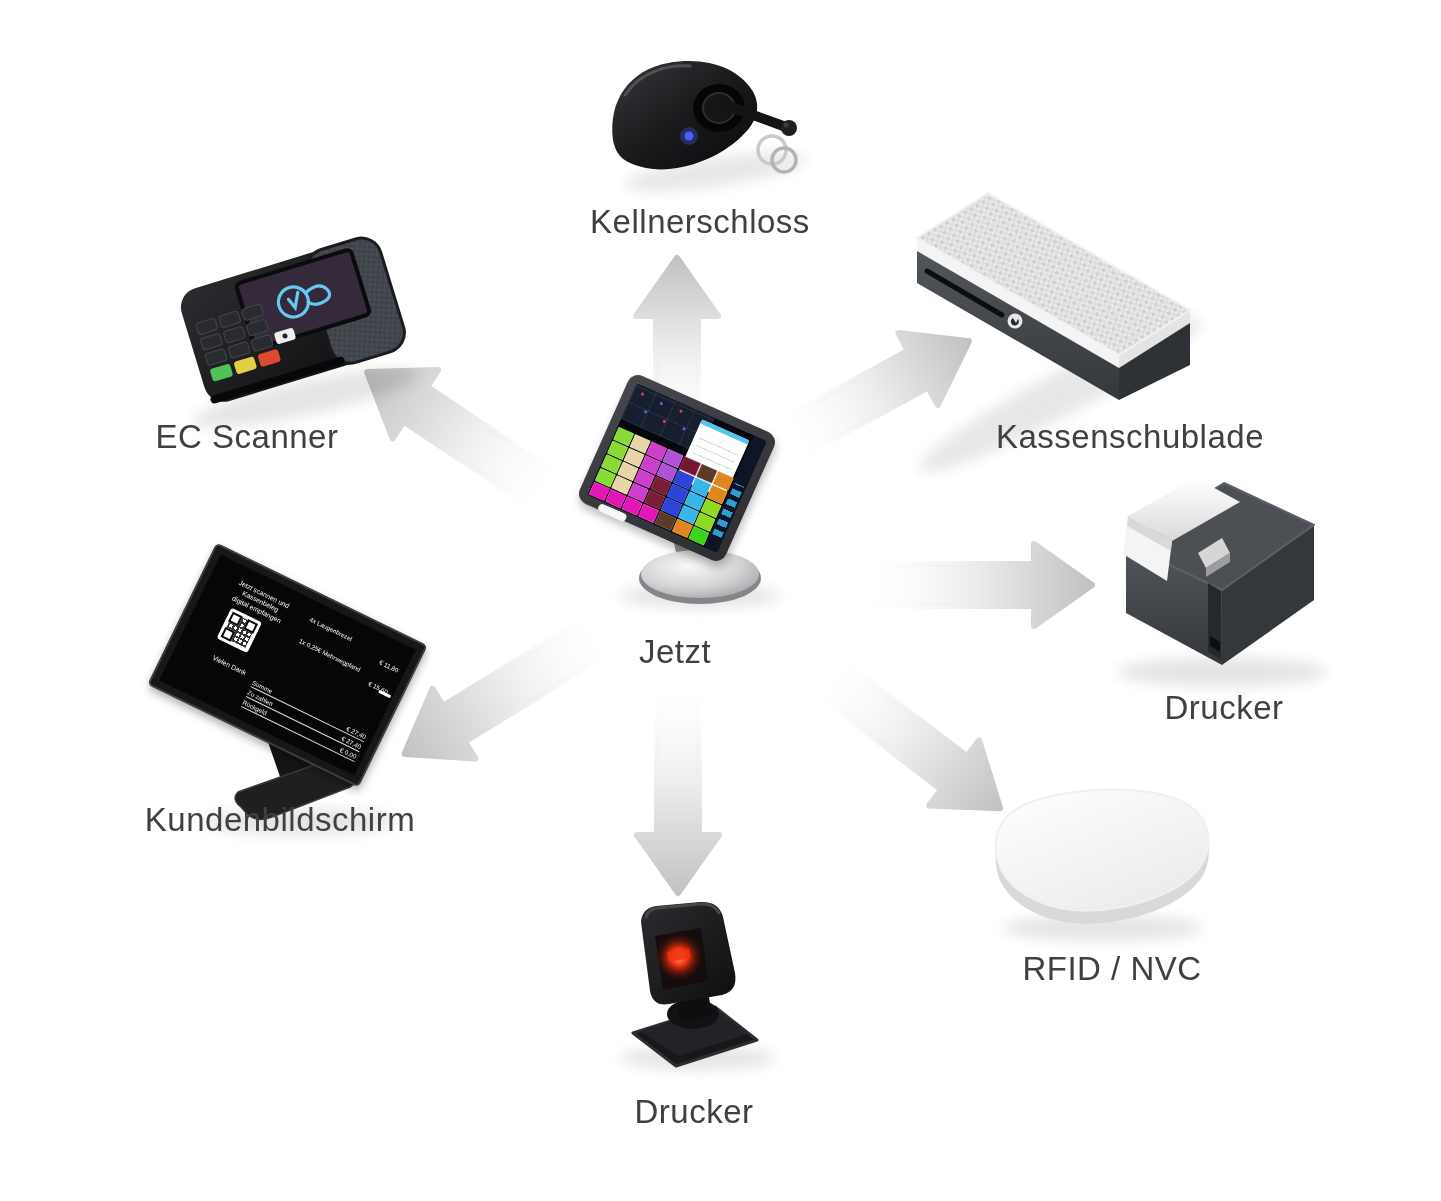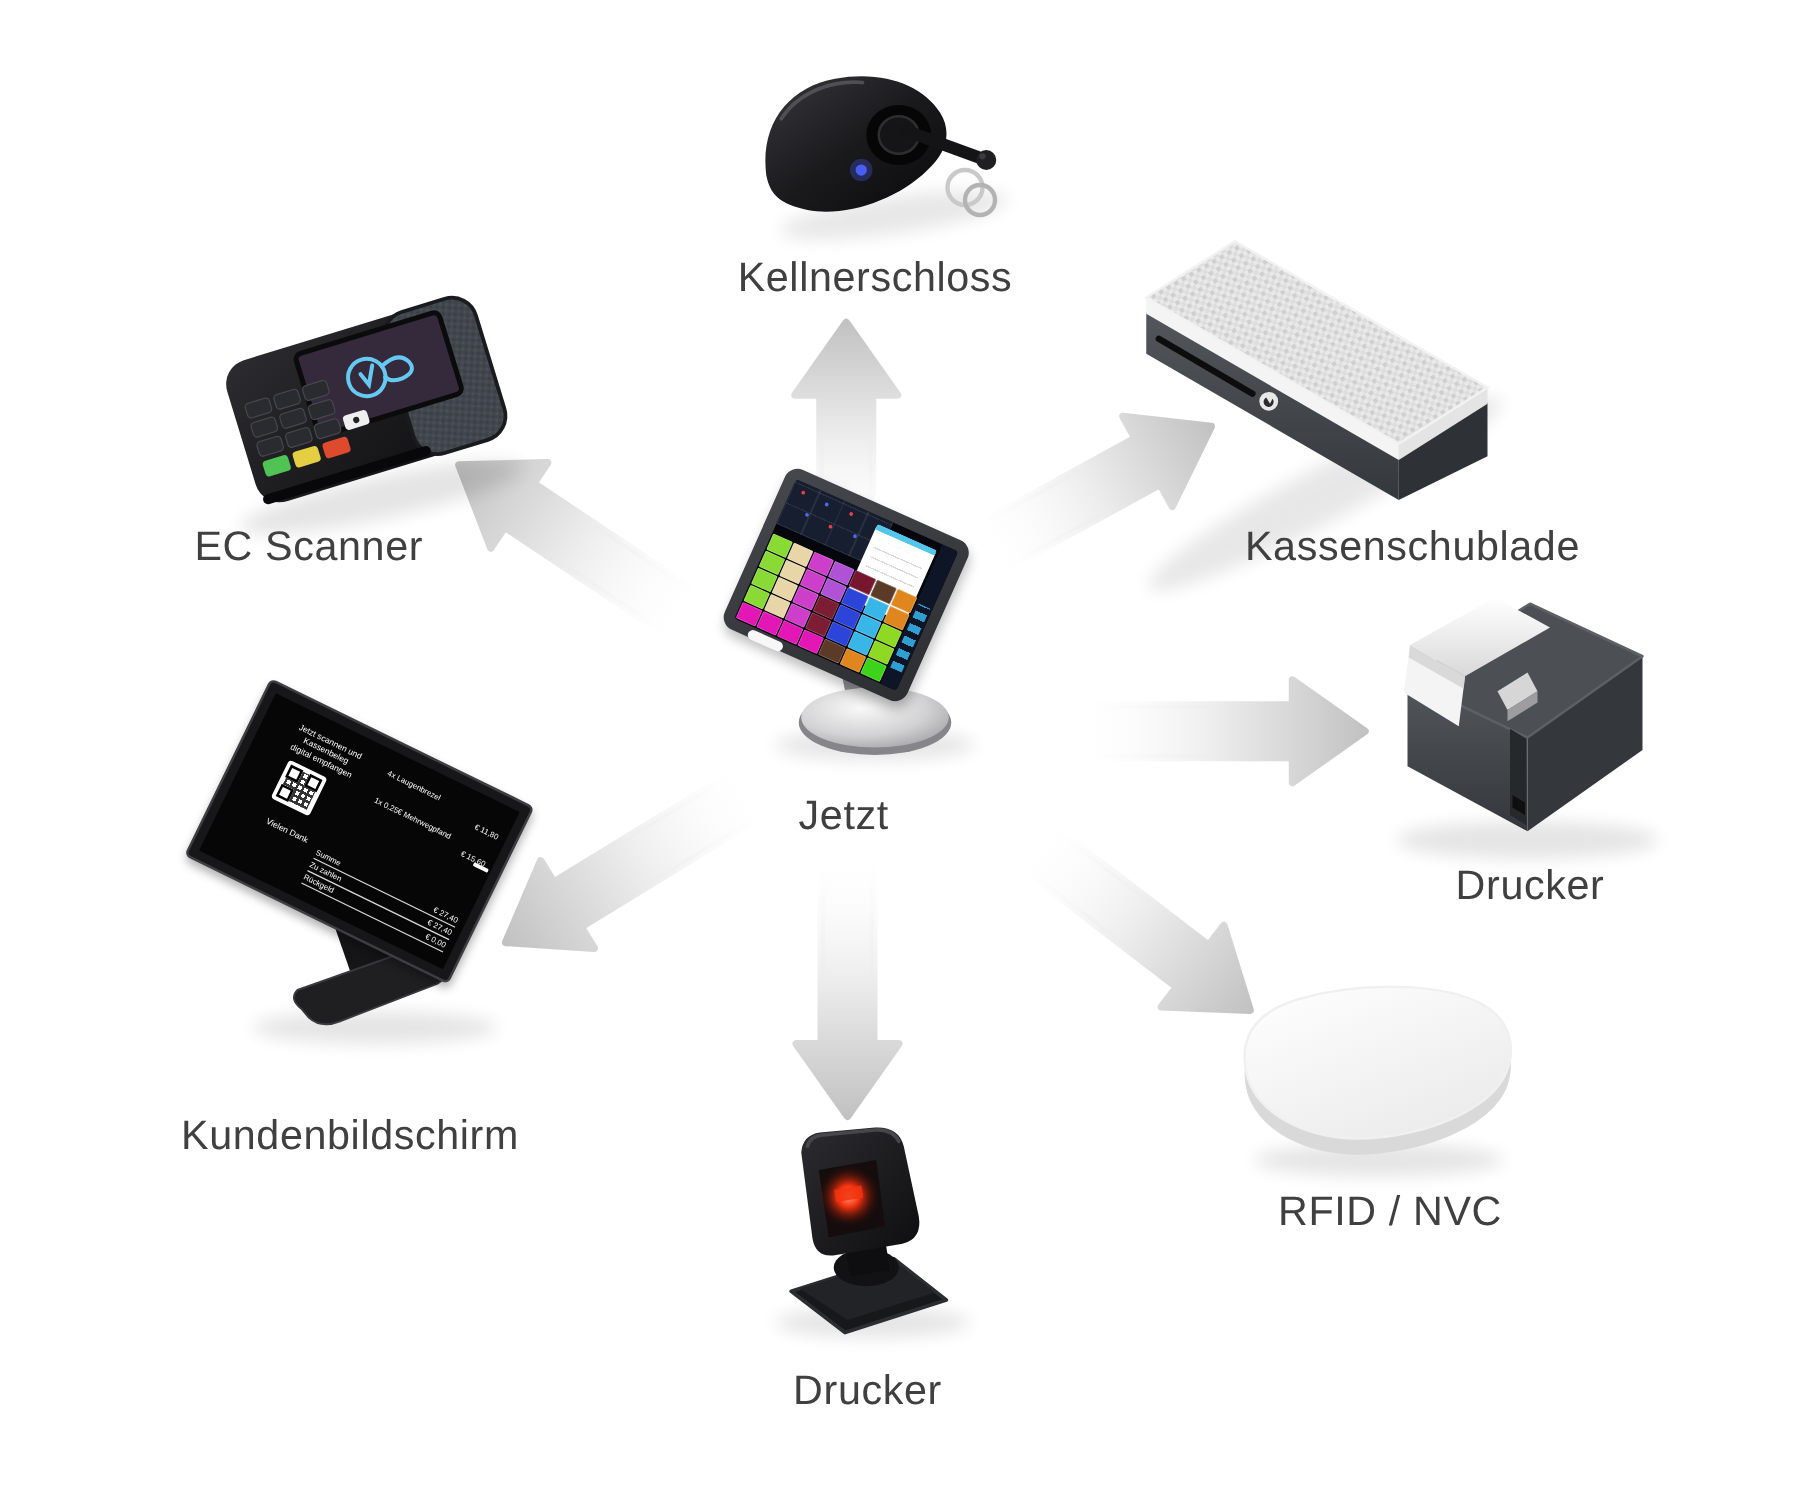--- a/index.html
+++ b/index.html
@@ -330,17 +330,17 @@
   </div>
 </div>
 
 <div class="node-label" style="left:520px;top:203px;">Kellnerschloss</div>
 <div class="node-label" style="left:950px;top:418px;">Kassenschublade</div>
 <div class="node-label" style="left:67px;top:418px;">EC Scanner</div>
 <div class="node-label" style="left:1044px;top:689px;">Drucker</div>
 <div class="node-label two-line" style="left:932px;top:946px;">
   <div>RFID / NVC</div>
 </div>
-<div class="node-label" style="left:100px;top:889px;">Kundenbildschirm</div>
+<div class="node-label" style="left:100px;top:801px;">Kundenbildschirm</div>
 <div class="node-label" style="left:514px;top:1093px;">Drucker</div>
 <div class="node-label" style="left:495px;top:633px;">Jetzt</div>
 
 </div>
 
 </body></html>

